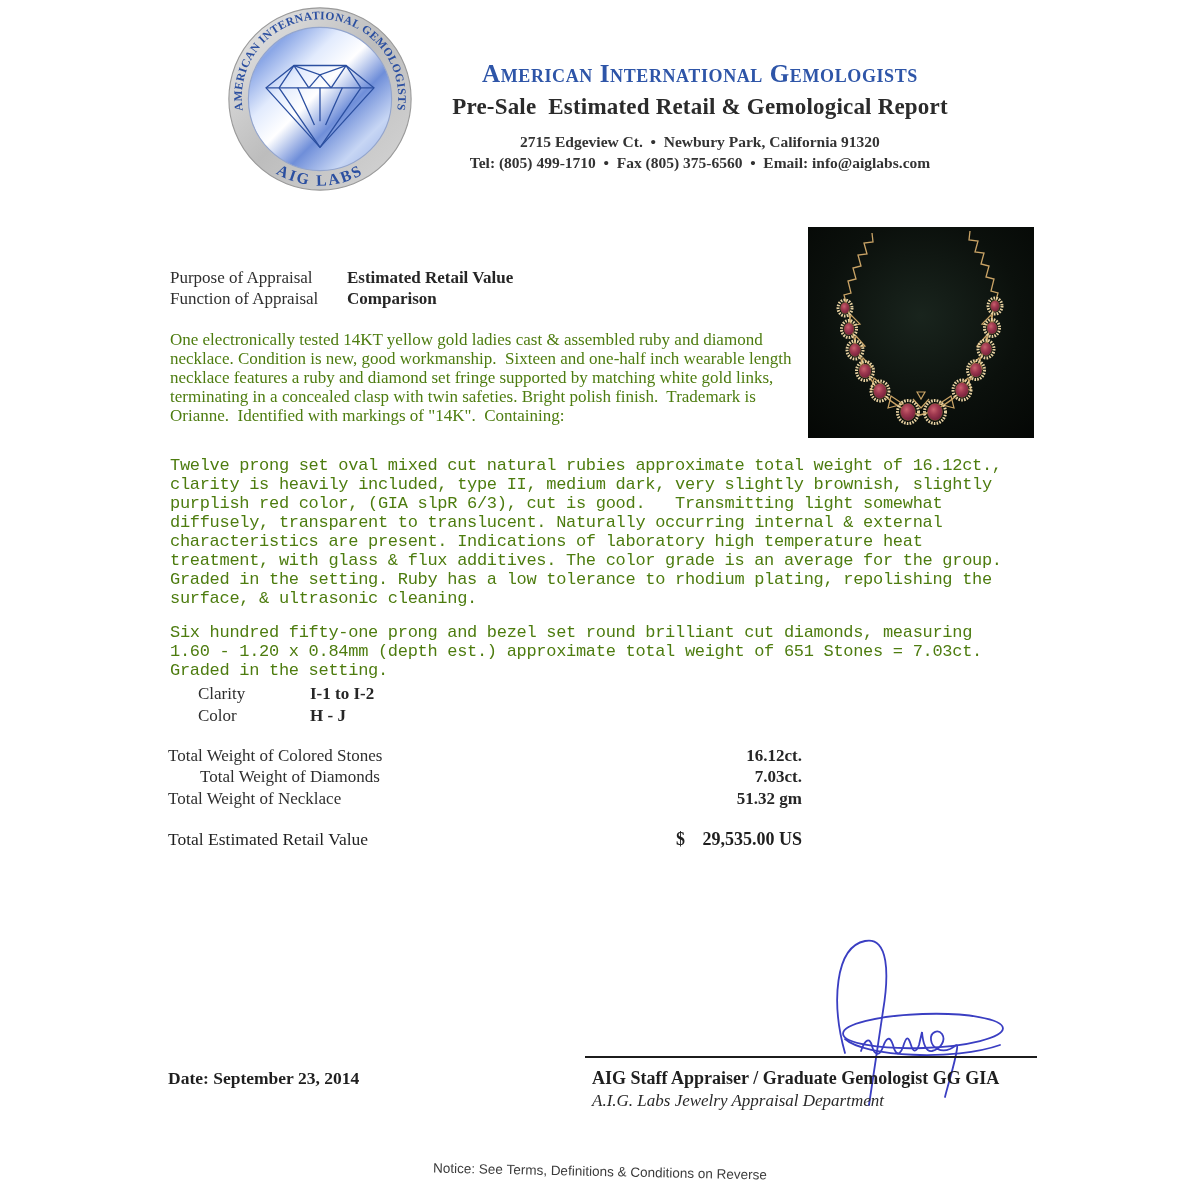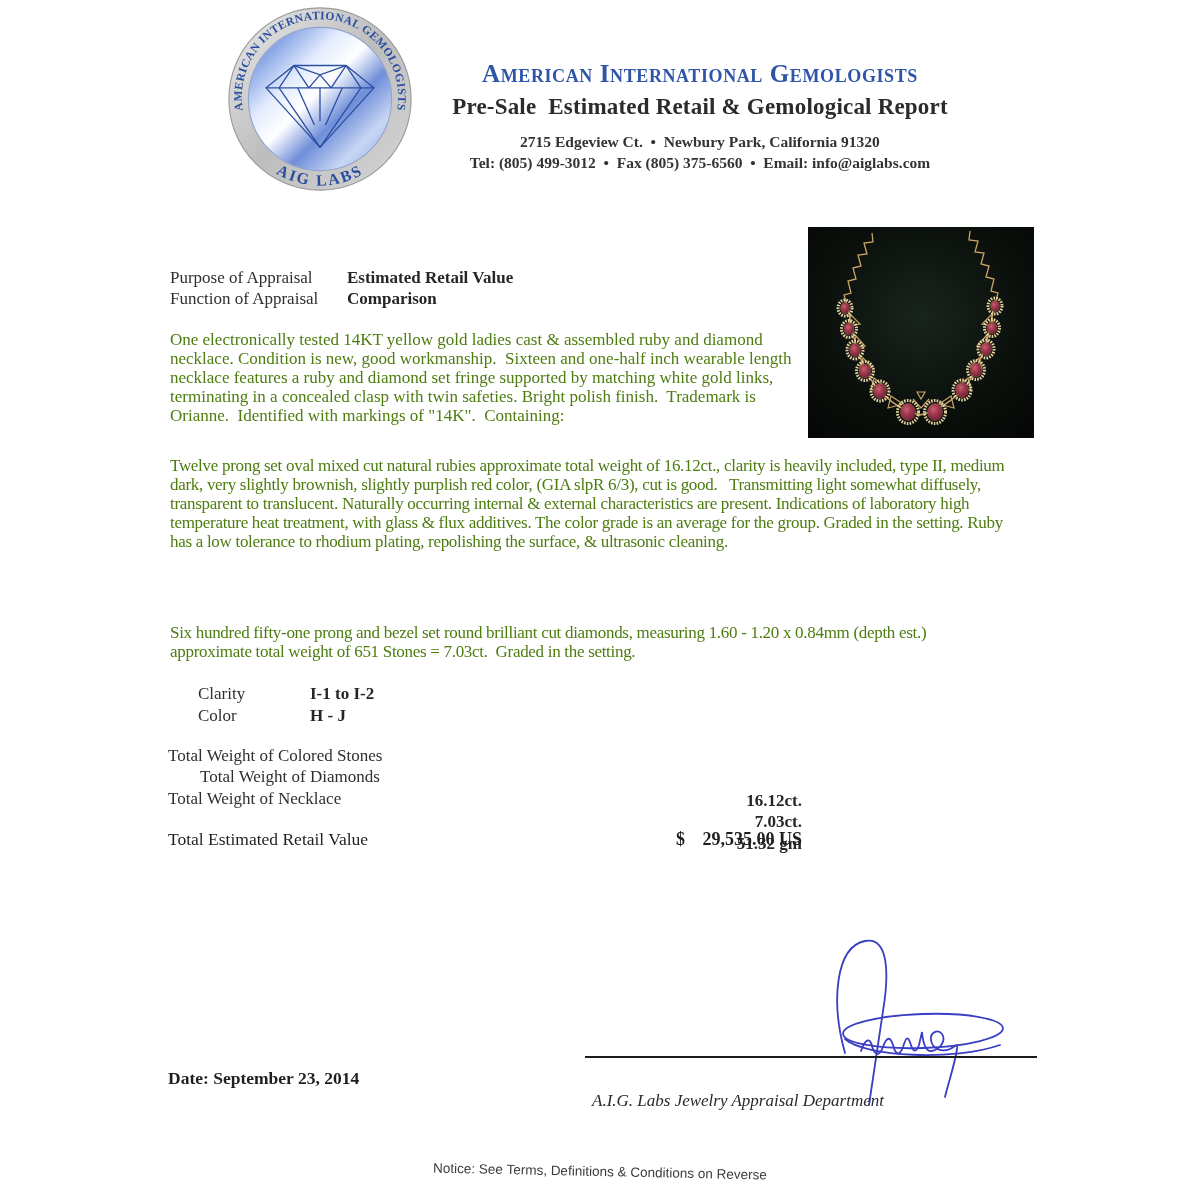--- a/index.html
+++ b/index.html
@@ -18,23 +18,23 @@
     font-size:23px;font-weight:bold;color:#2b2b2b;letter-spacing:0.2px;
     margin-top:6px;white-space:pre;
   }
   .addr{font-size:15.5px;color:#333;margin-top:3px;white-space:pre;font-weight:bold;}
   .addr.first{margin-top:13px;}
   
   .label17{font-size:17px;color:#2f2f2f;}
   .bold17{font-size:17px;font-weight:bold;color:#262626;}
   
   .para{font-size:17px;line-height:19px;color:#4d7c0f;white-space:pre-wrap;}
-  .para.condensed{letter-spacing:-0.3px;}
-  
-  .val-box{text-align:right;font-weight:bold;color:#262626;font-size:17px;margin-top:45px;}
+  .para.condensed{letter-spacing:-0.3px;font-family:Liberation Mono, monospace;}
+  
+  .val-box{text-align:right;font-weight:bold;color:#262626;font-size:17px;}
   .retail-label{font-size:17.5px;font-weight:normal;color:#1f1f1f;}
   .retail-val{font-size:18px;font-weight:bold;color:#1f1f1f;text-align:right;}
   
   .sig-line{height:2px;background:#1c1c1c;}
   .appraiser{font-size:18px;font-weight:bold;color:#1f1f1f;white-space:nowrap;}
   .dept{font-size:17px;font-style:italic;color:#2a2a2a;white-space:nowrap;}
   .date-line{font-size:17.5px;font-weight:bold;color:#1f1f1f;white-space:nowrap;}
   .notice{
     left:50%;top:1164px;transform:translateX(-50%) rotate(1.2deg);
     font-family:"Liberation Sans",sans-serif;font-size:13.5px;color:#3c3c3c;white-space:nowrap;
@@ -82,21 +82,21 @@
       <text font-family="Liberation Serif,serif" font-size="8.5" font-weight="bold" fill="#2b4fa0" letter-spacing="1.2">
         <textPath href="#arcB" startOffset="50%" text-anchor="middle">AIG LABS</textPath>
       </text>
     </svg>
   </div>
 
   <div class="abs header-text">
     <div class="org-title">American International Gemologists</div>
     <div class="report-title">Pre-Sale  Estimated Retail &amp; Gemological Report</div>
     <div class="addr first">2715 Edgeview Ct.  •  Newbury Park, California 91320</div>
-    <div class="addr">Tel: (805) 499-3012  •  Fax (805) 375-6560  •  Email: info@aiglabs.com</div>
+    <div class="addr">Tel: (805) 499-1710  •  Fax (805) 375-6560  •  Email: info@aiglabs.com</div>
   </div>
 
   <div class="abs" style="left:808px;top:227px;width:226px;height:211px;">
     <svg width="226" height="211" viewBox="0 0 226 211">
       <defs>
         <radialGradient id="velvet" cx="50%" cy="42%" r="80%">
           <stop offset="0" stop-color="#19241d"></stop>
             <stop offset="0.55" stop-color="#0b100c"></stop>
             <stop offset="1" stop-color="#040604"></stop>
         </radialGradient>
@@ -192,16 +192,17 @@
         <path d="M50,128 C36,78 40,22 70,16 C94,11 94,50 88,86 C83,118 79,148 74,180"></path>
         <ellipse cx="128" cy="106" rx="80" ry="17" transform="rotate(-2 128 106)"></ellipse>
         <path d="M50,114 C70,132 160,136 205,120"></path>
         <path d="M66,126 C70,114 75,112 77,121 C79,129 84,133 88,122 C91,113 95,110 98,120 C100,128 104,133 108,122 C111,112 113,110 116,120 C118,127 121,128 124,120 L127,107 C128,119 131,127 137,126 C146,124 151,115 147,109 C143,104 135,107 136,115 C137,123 146,128 155,124 C161,121 163,117 162,124 C160,138 154,156 150,172"></path>
       </g>
     </svg>
   </div>
 
   <div class="abs sig-line" style="left:585px;top:1056px;width:452px;"></div>
   <div class="abs date-line" style="left:168px;top:1068px;">Date: September 23, 2014</div>
+  <div class="abs appraiser" style="left:592px;top:1068px;">AIG Staff Appraiser / Graduate Gemologist GG GIA</div>
   <div class="abs dept" style="left:592px;top:1091px;">A.I.G. Labs Jewelry Appraisal Department</div>
   <div class="abs notice">Notice: See Terms, Definitions &amp; Conditions on Reverse</div>
 
 </div>
 
 </body></html>

